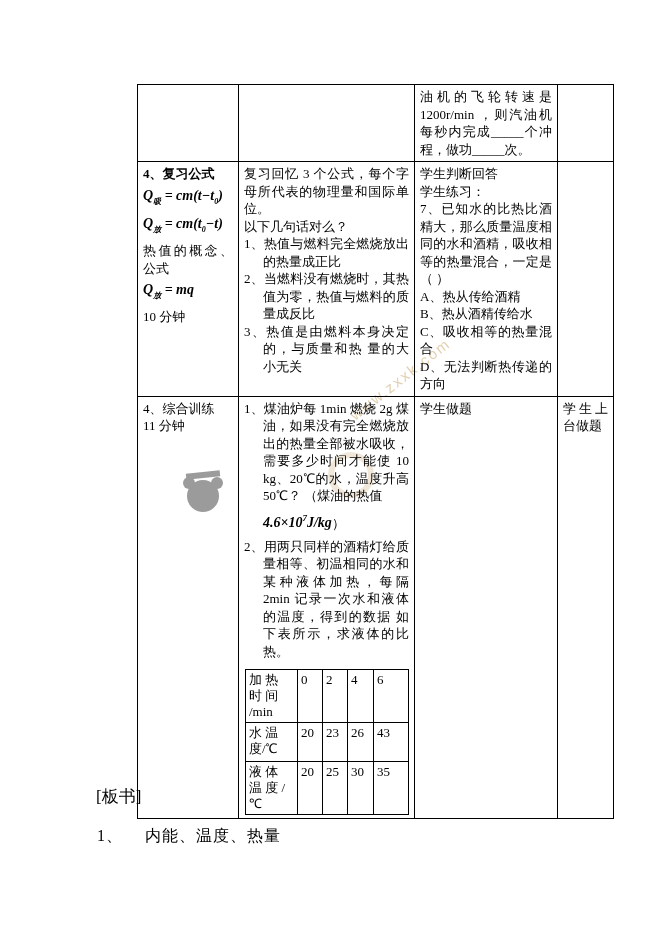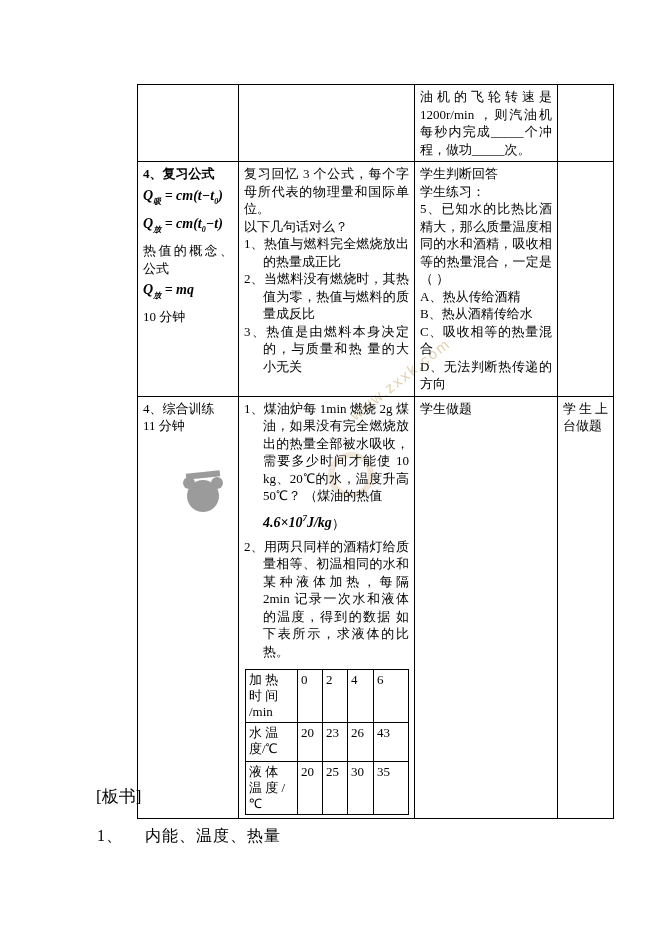--- a/index.html
+++ b/index.html
@@ -184,21 +184,21 @@
         <td>
           <p class="plain">复习回忆 3 个公式，每个字母所代表的物理量和国际单位。</p>
           <p class="plain">以下几句话对么？</p>
           <p class="hang">1、热值与燃料完全燃烧放出的热量成正比</p>
           <p class="hang">2、当燃料没有燃烧时，其热值为零，热值与燃料的质量成反比</p>
           <p class="hang">3、热值是由燃料本身决定的，与质量和热 量的大小无关</p>
         </td>
         <td>
           <p class="plain">学生判断回答</p>
           <p class="plain">学生练习：</p>
-          <p class="plain">5、已知水的比热比酒精大，那么质量温度相同的水和酒精，吸收相等的热量混合，一定是（ ）</p>
+          <p class="plain">7、已知水的比热比酒精大，那么质量温度相同的水和酒精，吸收相等的热量混合，一定是（ ）</p>
           <p class="plain">A、热从传给酒精</p>
           <p class="plain">B、热从酒精传给水</p>
           <p class="plain">C、吸收相等的热量混合</p>
           <p class="plain">D、无法判断热传递的方向</p>
         </td>
         <td></td>
       </tr>
 
       <tr class="r3">
         <td>

